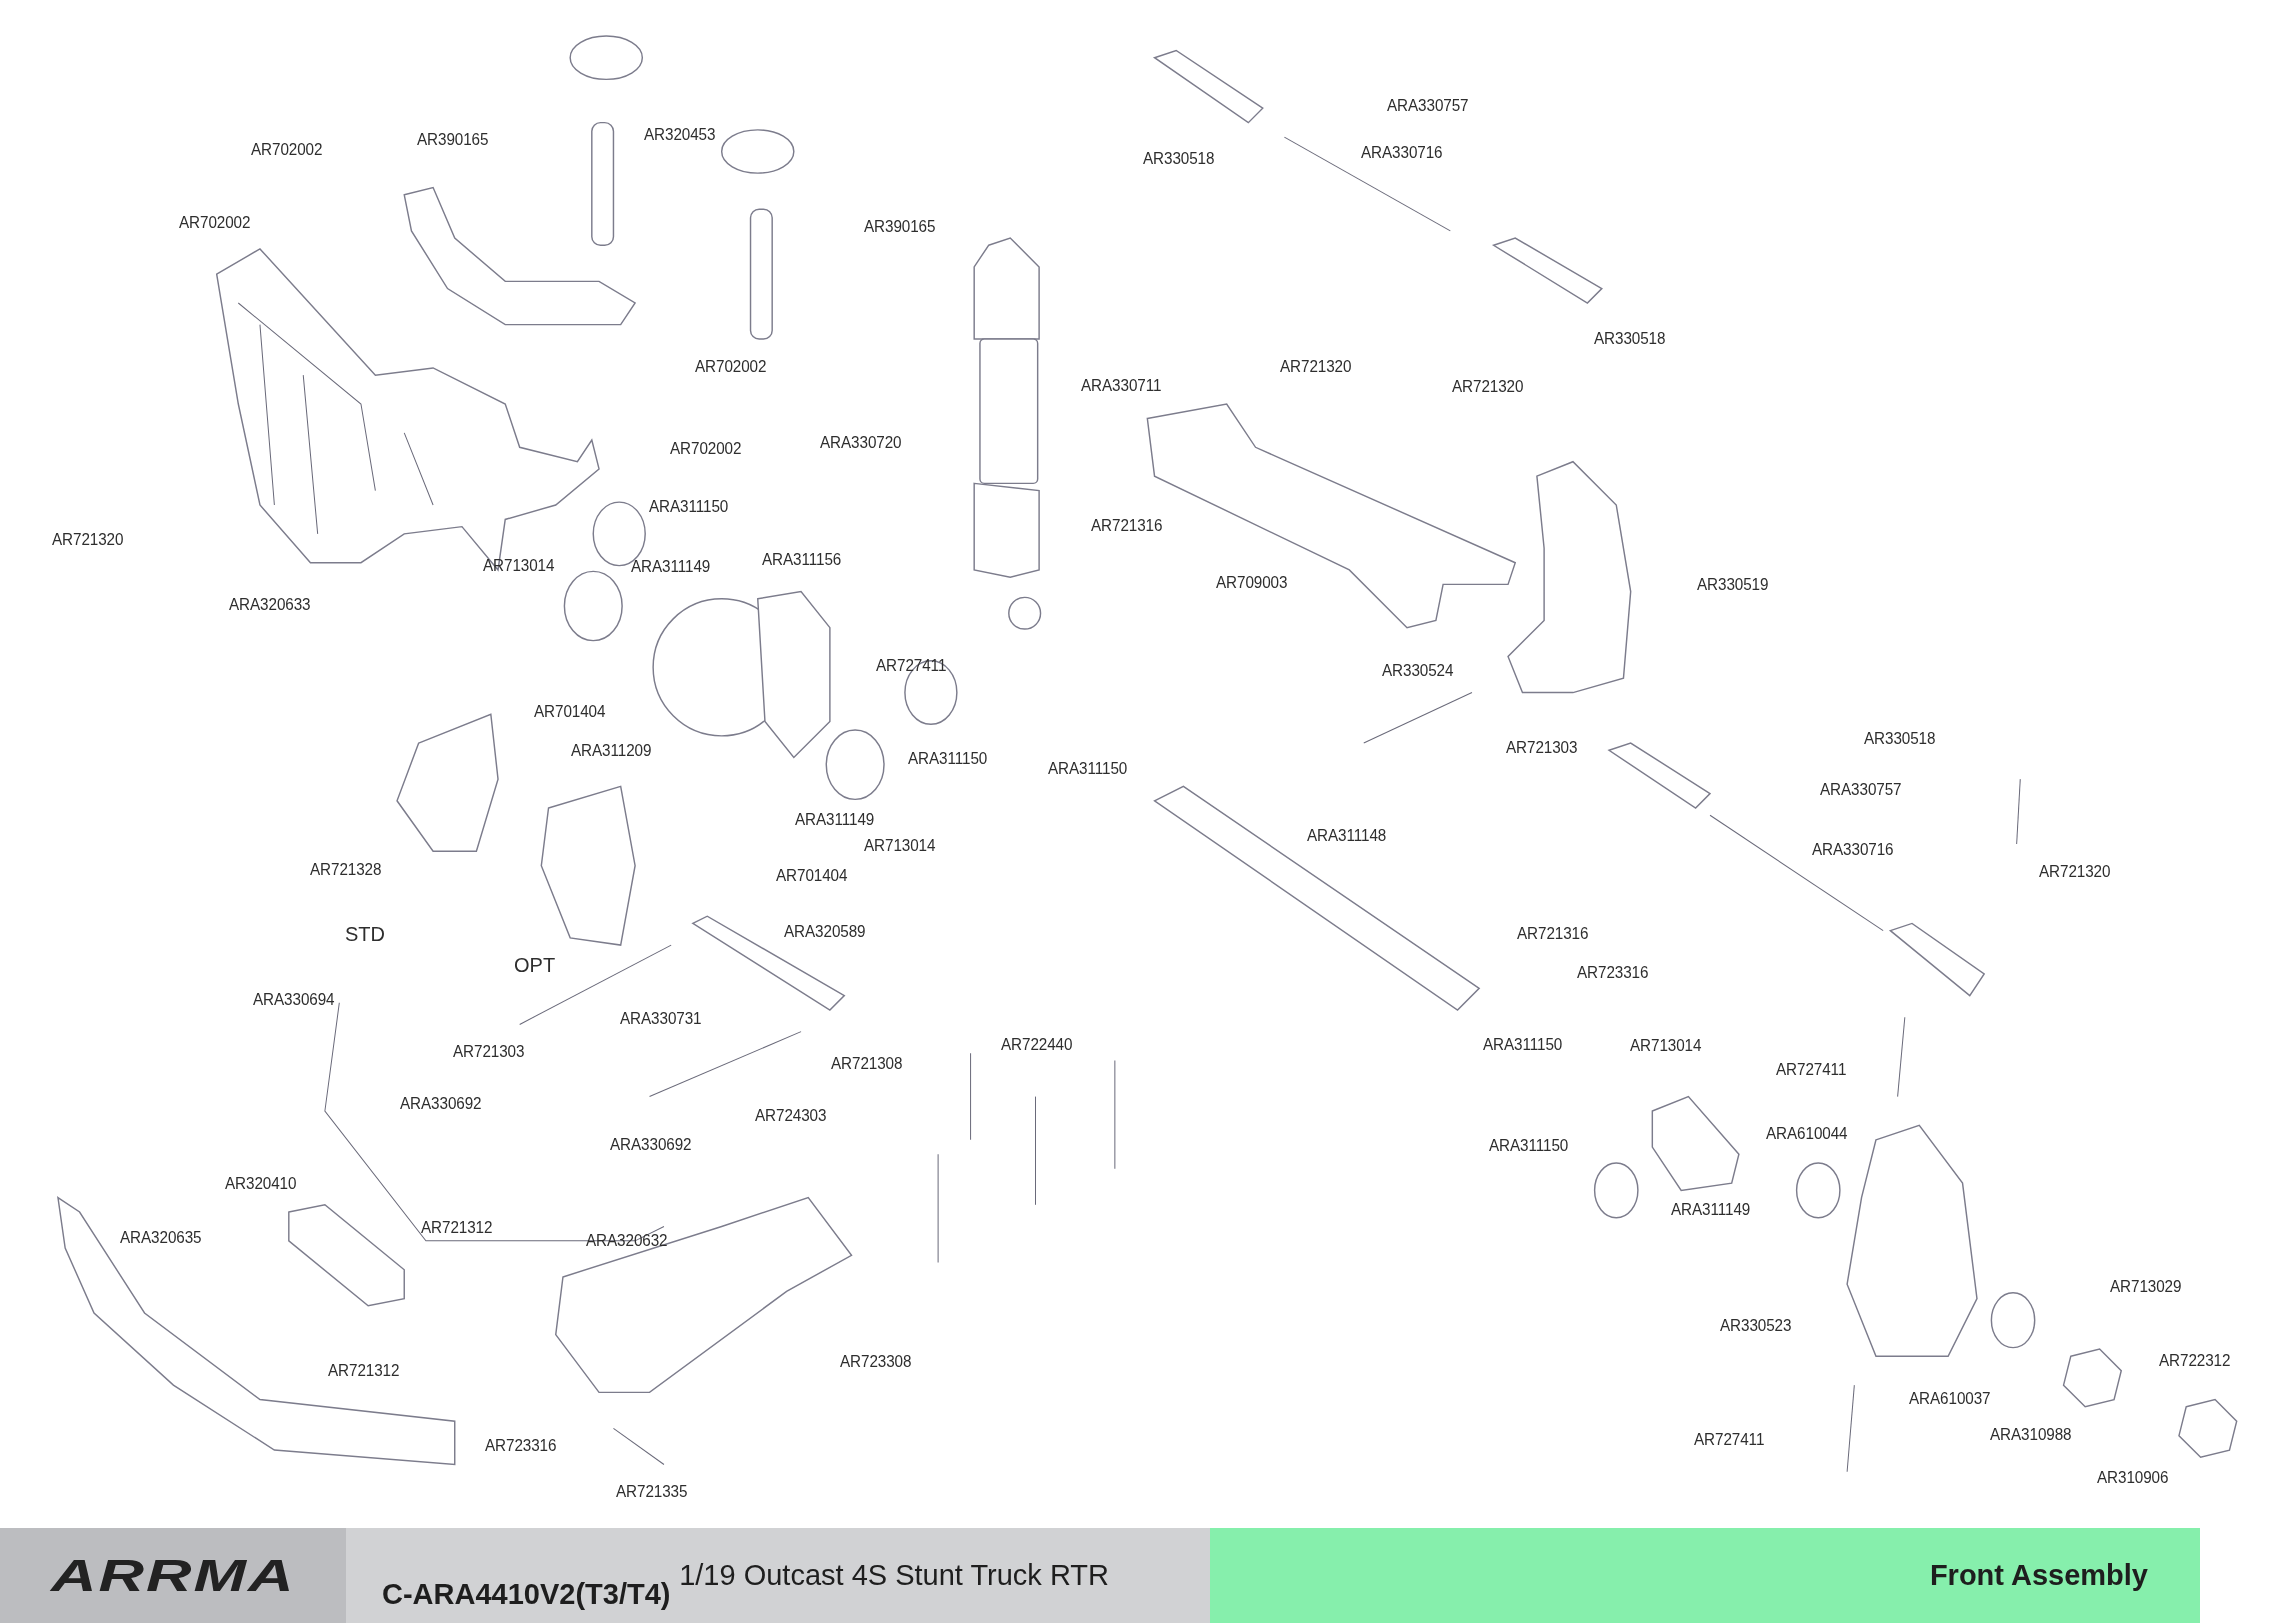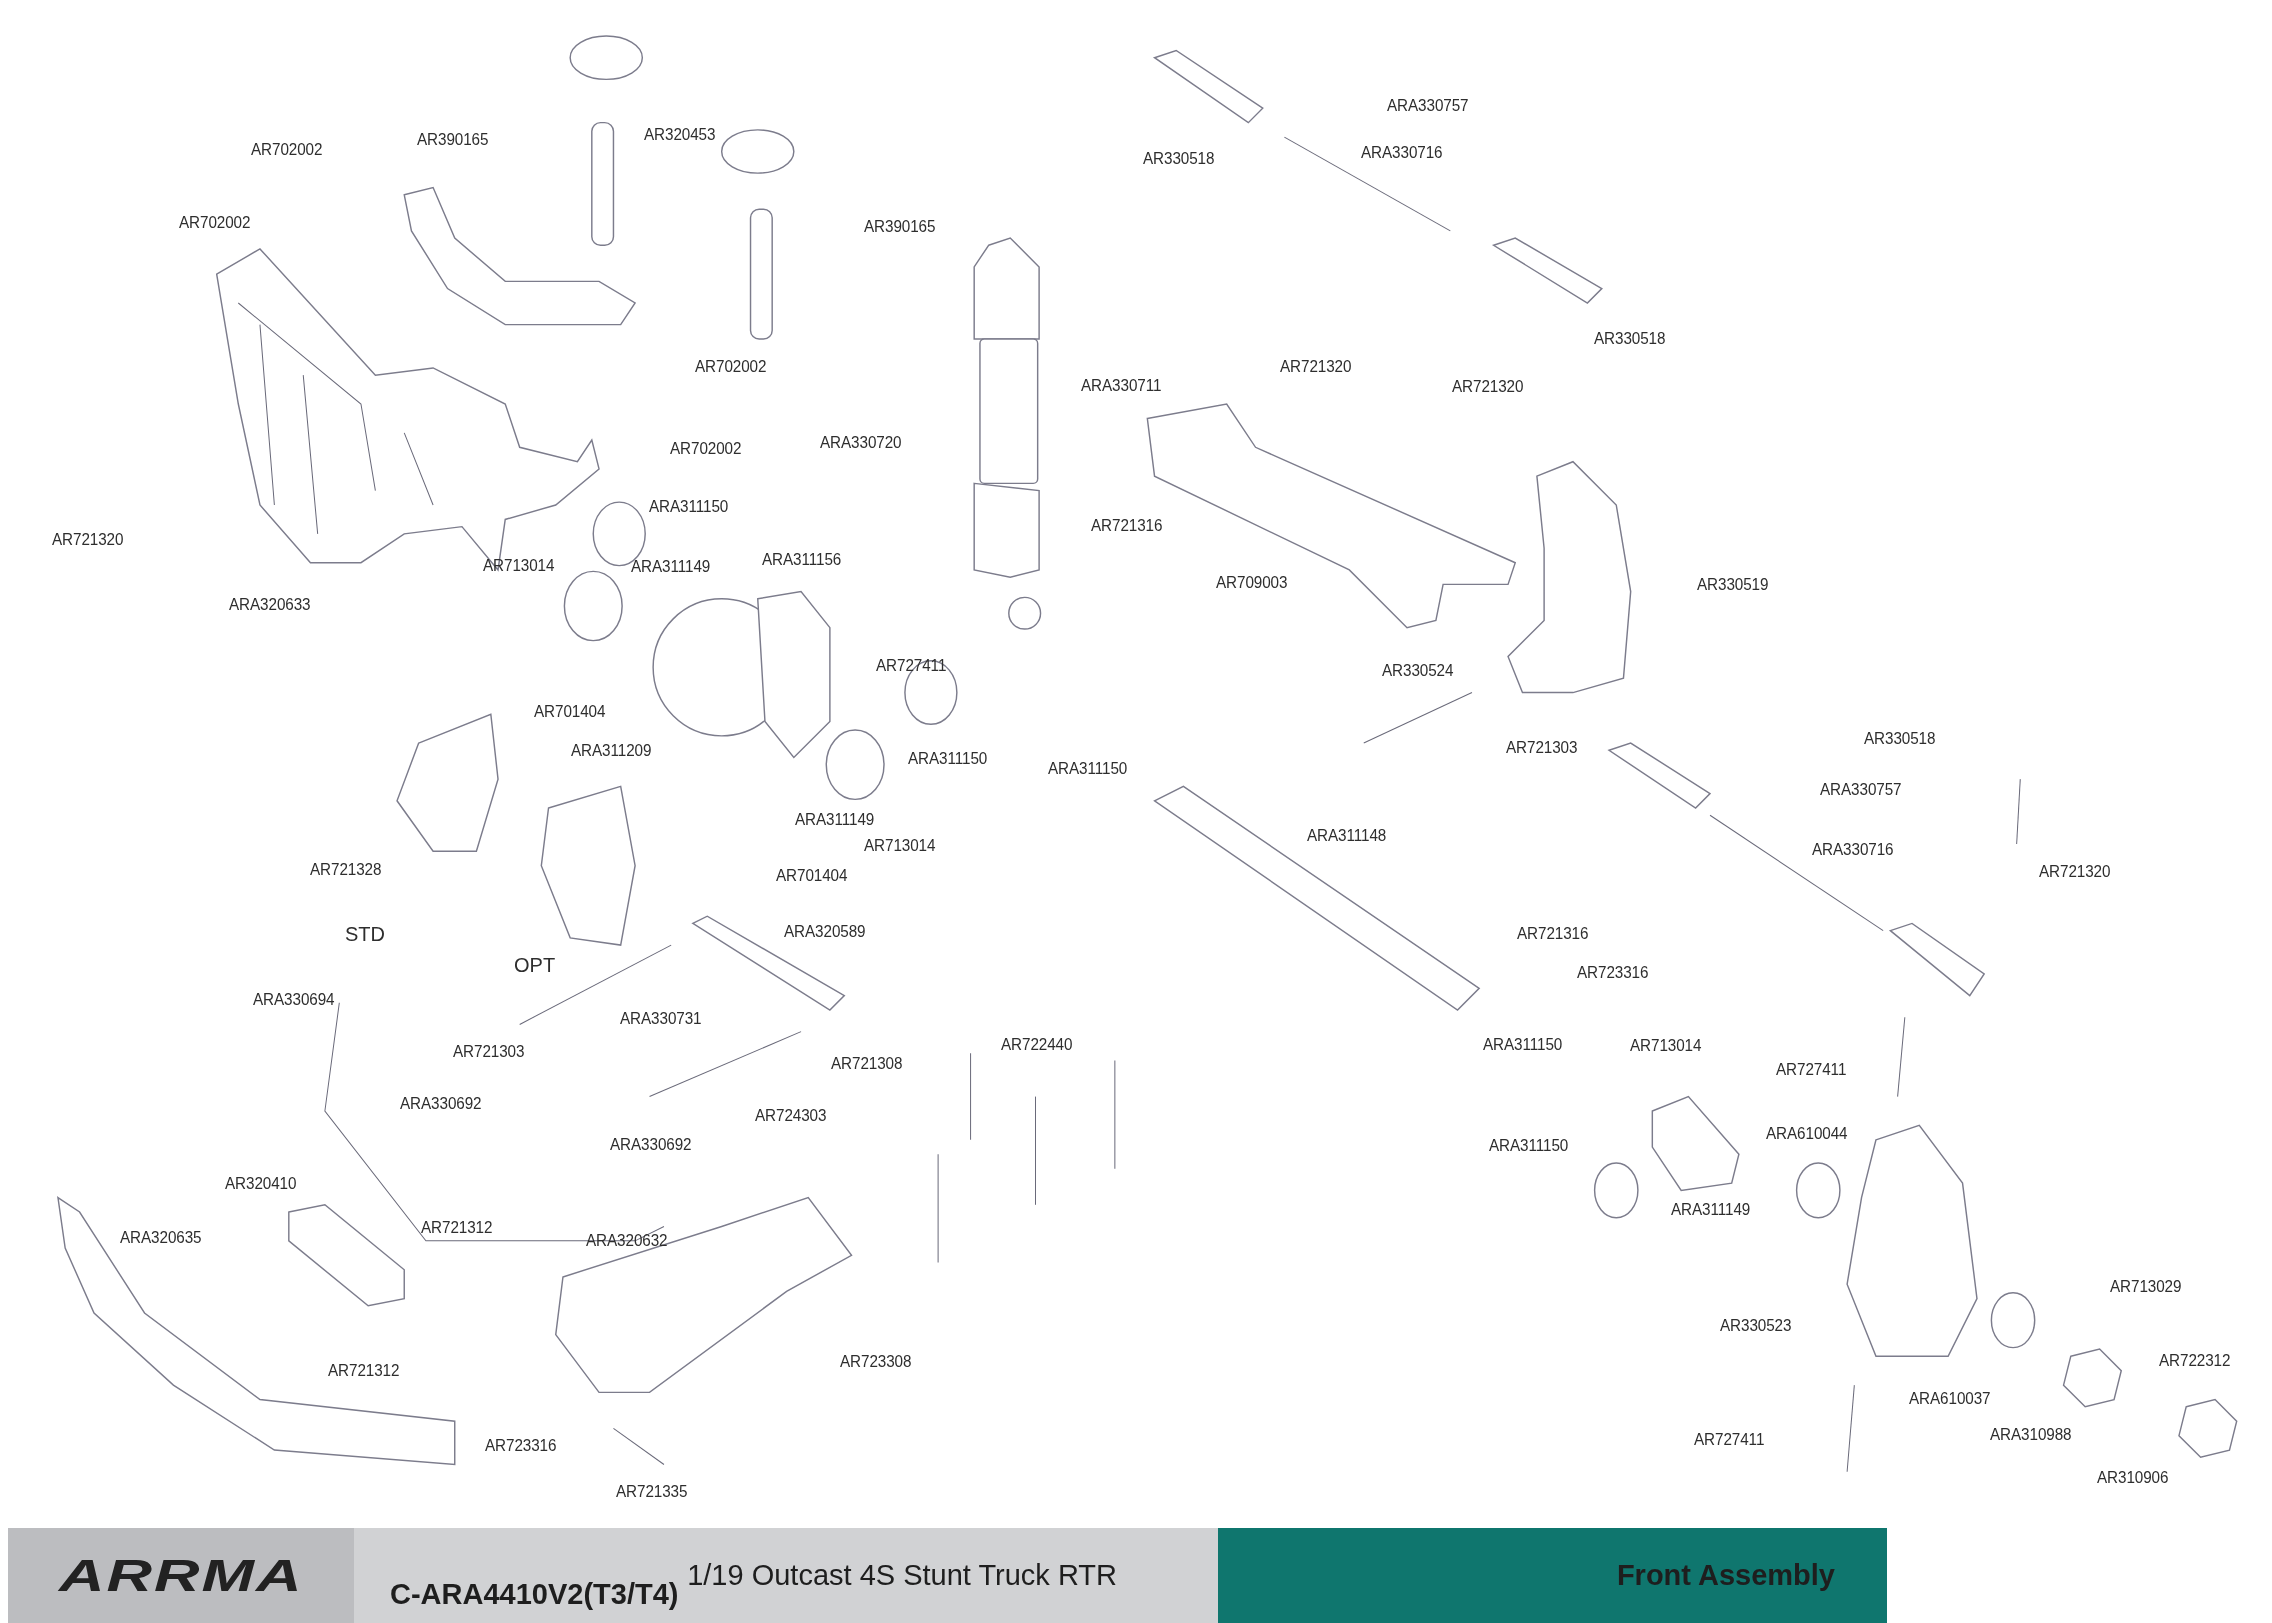--- a/index.html
+++ b/index.html
@@ -3,26 +3,26 @@
 <meta charset="utf-8">
 <style>
   html, body { margin:0; padding:0; background:#ffffff; }
   body { width:2273px; height:1623px; position:relative; overflow:hidden;
          font-family:"Liberation Sans", sans-serif; color:#2b2b2b; }
   #diagram { position:absolute; left:0; top:0; width:2273px; height:1528px; }
   #diagram svg { position:absolute; left:0; top:0; }
   .part-label { position:absolute; font-size:16.6px; line-height:17.3px; white-space:nowrap;
                 color:#2e2e2e; letter-spacing:-0.1px; transform:scaleX(0.92); transform-origin:left center; }
   .opt-label { position:absolute; font-size:20px; color:#2e2e2e; }
-  #footer { position:absolute; left:8px; top:1528px; width:1879px; height:95px; display:flex; }
+  #footer { position:absolute; left:0; top:1528px; width:2200px; height:95px; display:flex; }
   #footer-logo { width:346px; background:#bcbdc0; display:flex; align-items:center; justify-content:center; }
   #footer-title { width:864px; background:#d1d2d4; display:flex; align-items:center; padding-left:36px; box-sizing:border-box;
                   font-size:29px; color:#1e1e1e; }
   #footer-title b { font-weight:bold; margin-right:8.7px;margin-top:37px; }
-  #footer-section { flex:1; background:#0f766e; display:flex; align-items:center; justify-content:flex-end; padding-right:52px;
+  #footer-section { flex:1; background:#86efac; display:flex; align-items:center; justify-content:flex-end; padding-right:52px;
                     font-size:29px; font-weight:bold; color:#1e1e1e; }
   .logo-text { font-family:"Liberation Sans", sans-serif; font-weight:bold; font-size:45px; letter-spacing:1.4px; color:#222;
                font-style:italic; transform:scaleX(1.4); }
   .ln { stroke:#6a6a7a; stroke-width:1.4; fill:none; }
   .pt { stroke:#7c7c8c; stroke-width:2; fill:#fff; }
 </style>
 </head>
 <body>
 
 <div id="diagram">

